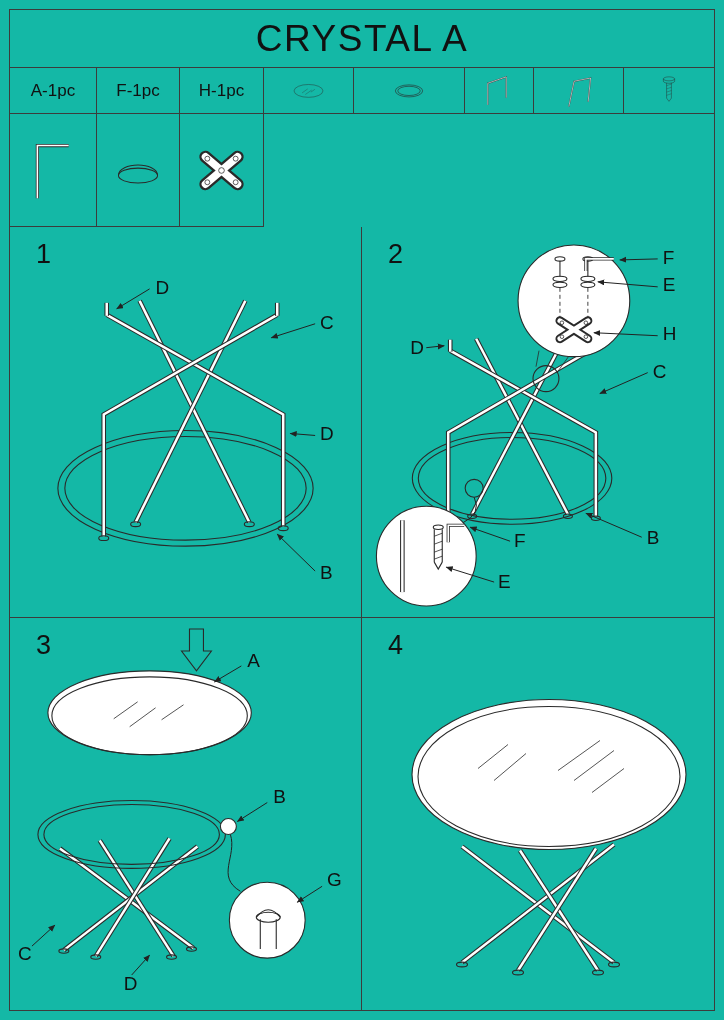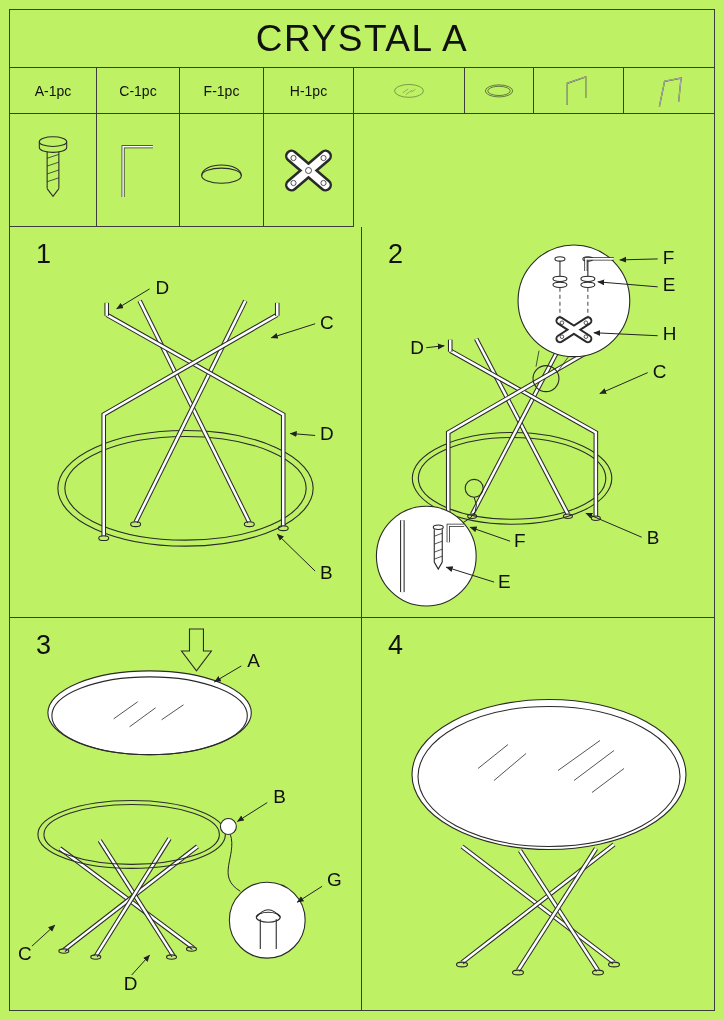--- a/index.html
+++ b/index.html
@@ -1,30 +1,30 @@
 <!DOCTYPE html>
 <html><head>
 <meta charset="utf-8">
 <style>
   * { box-sizing: border-box; }
   html,body { margin:0; padding:0; background:#fff; }
-  .sheet { position:relative; width:724px; height:1020px; background:#bef264;
+  .sheet { position:relative; width:724px; height:1020px; background:#14b8a6;
            font-family:"Liberation Sans", sans-serif; color:#111; overflow:hidden; }
   .frame { position:absolute; left:9px; top:9px; width:706px; height:1002px;
            border:1px solid #3c3c3c; display:flex; flex-direction:column; }
   .title-row { height:58px; flex:0 0 auto; border-bottom:1px solid #3c3c3c;
                display:flex; align-items:center; justify-content:center; }
   .title { font-size:37px; font-weight:400; letter-spacing:1.5px; }
   .parts { display:grid; flex:0 0 auto;
            grid-template-columns:87px 83px 84px 90px 111px 69px 90px 90px;
            grid-template-rows:46px 113px; }
   .pcell { border-right:1px solid #3c3c3c; border-bottom:1px solid #3c3c3c;
            display:flex; align-items:center; justify-content:center; overflow:hidden; }
   .pcell:nth-child(8n) { border-right:none; }
-  .plabel { font-size:14px; }
+  .plabel { font-size:17px; }
   .picon svg { width:100%; height:100%; display:block; }
   .steps { flex:1 1 auto; display:grid; grid-template-columns:352px 1fr; grid-template-rows:391px 1fr; }
   .panel { position:relative; }
   .panel svg { position:absolute; inset:0; width:100%; height:100%; }
   .b-r { border-right:1px solid #3c3c3c; }
   .b-b { border-bottom:1px solid #3c3c3c; }
   .step-num { position:absolute; left:26px; top:12px; font-size:27px; z-index:2; }
   
   .ln   { stroke:#2a2a2a; stroke-width:1.1; fill:none; }
   .ln2  { stroke:#2a2a2a; stroke-width:1.5; fill:none; }
@@ -46,23 +46,20 @@
 
   <div class="title-row">
     <div class="title">CRYSTAL A</div>
   </div>
 
   <div class="parts">
     <div class="pcell plabel">
           <span>A-1pc</span>
         </div>
     <div class="pcell plabel">
-          <span>C-1pc</span>
-        </div>
-    <div class="pcell plabel">
           <span>F-1pc</span>
         </div>
     <div class="pcell plabel">
           <span>H-1pc</span>
         </div>
 
     <div class="pcell picon">
       <svg viewBox="0 0 88 112" preserveAspectRatio="xMidYMid meet">
         <ellipse class="ln" cx="44" cy="57" rx="36" ry="16"></ellipse>
         <path class="thin" d="M28,62 L42,52 M36,66 L52,55 M50,60 L60,53"></path>

